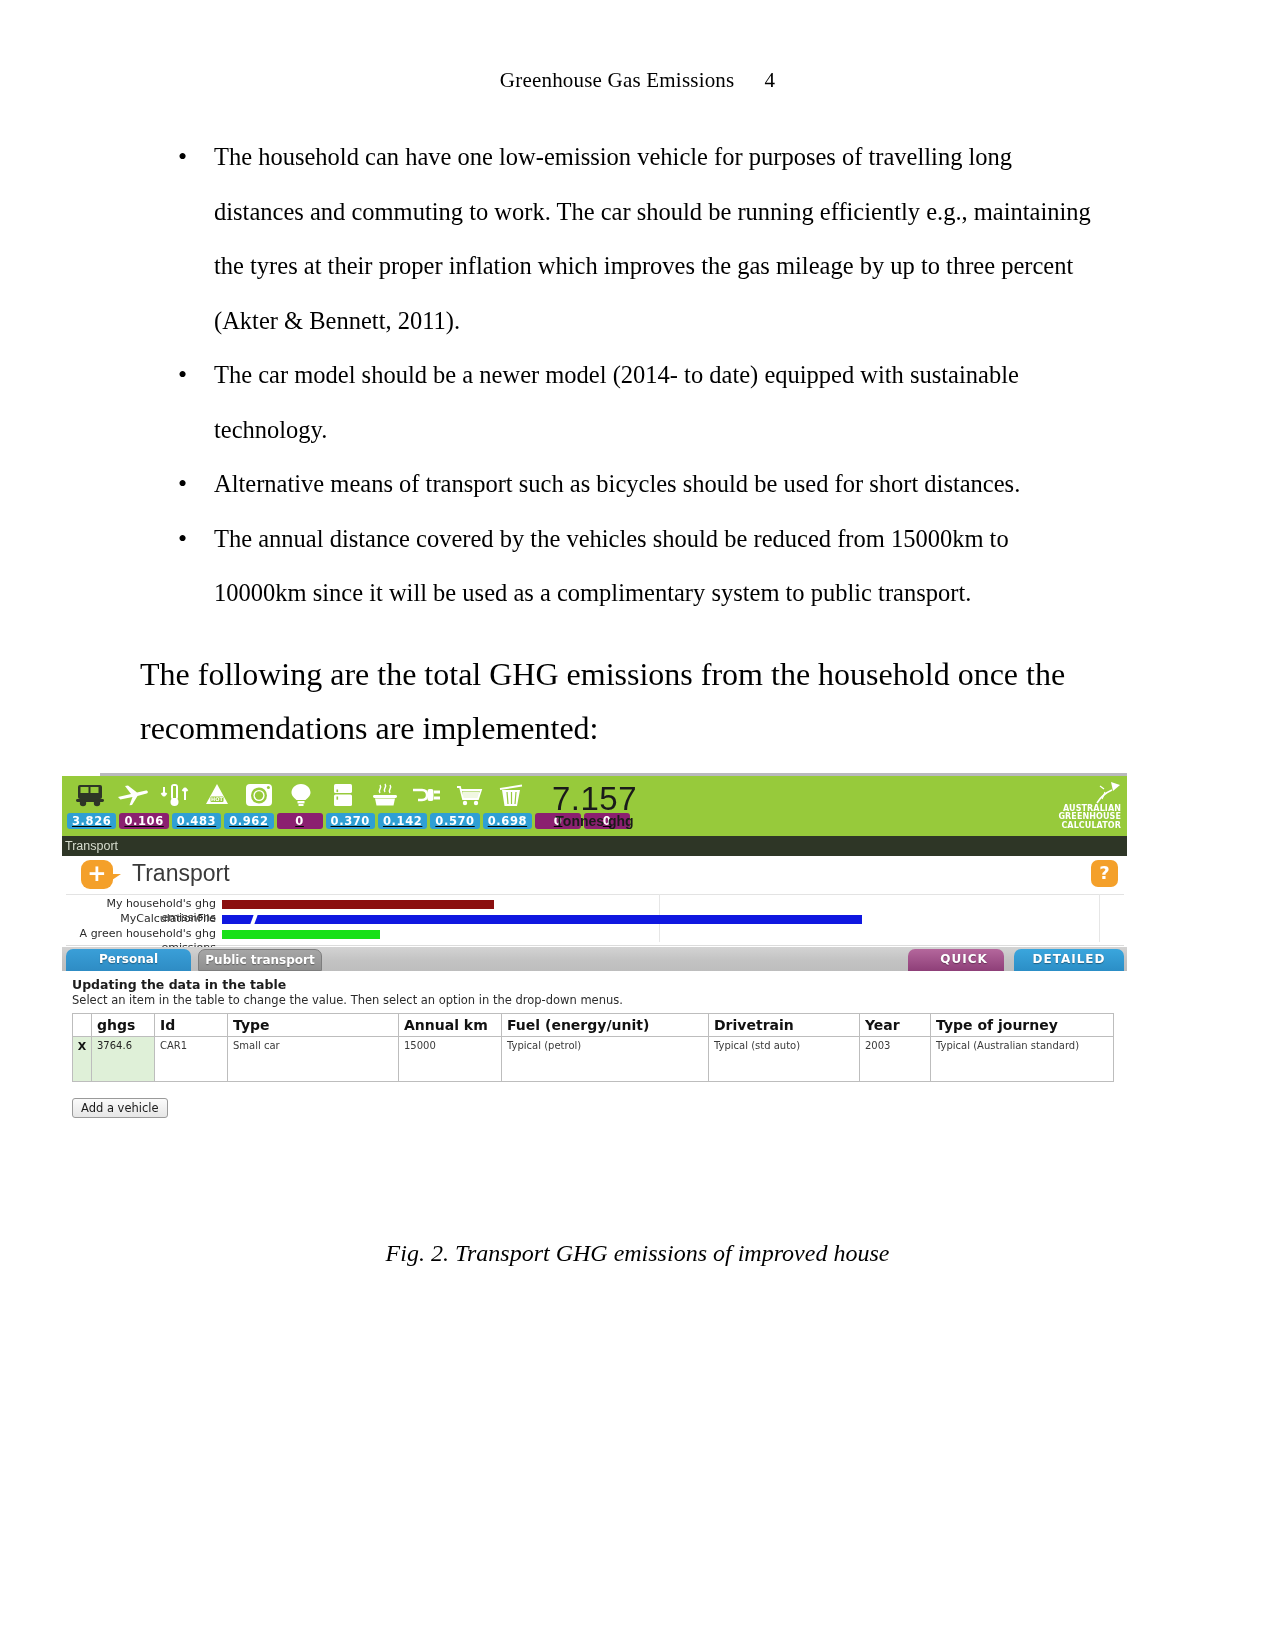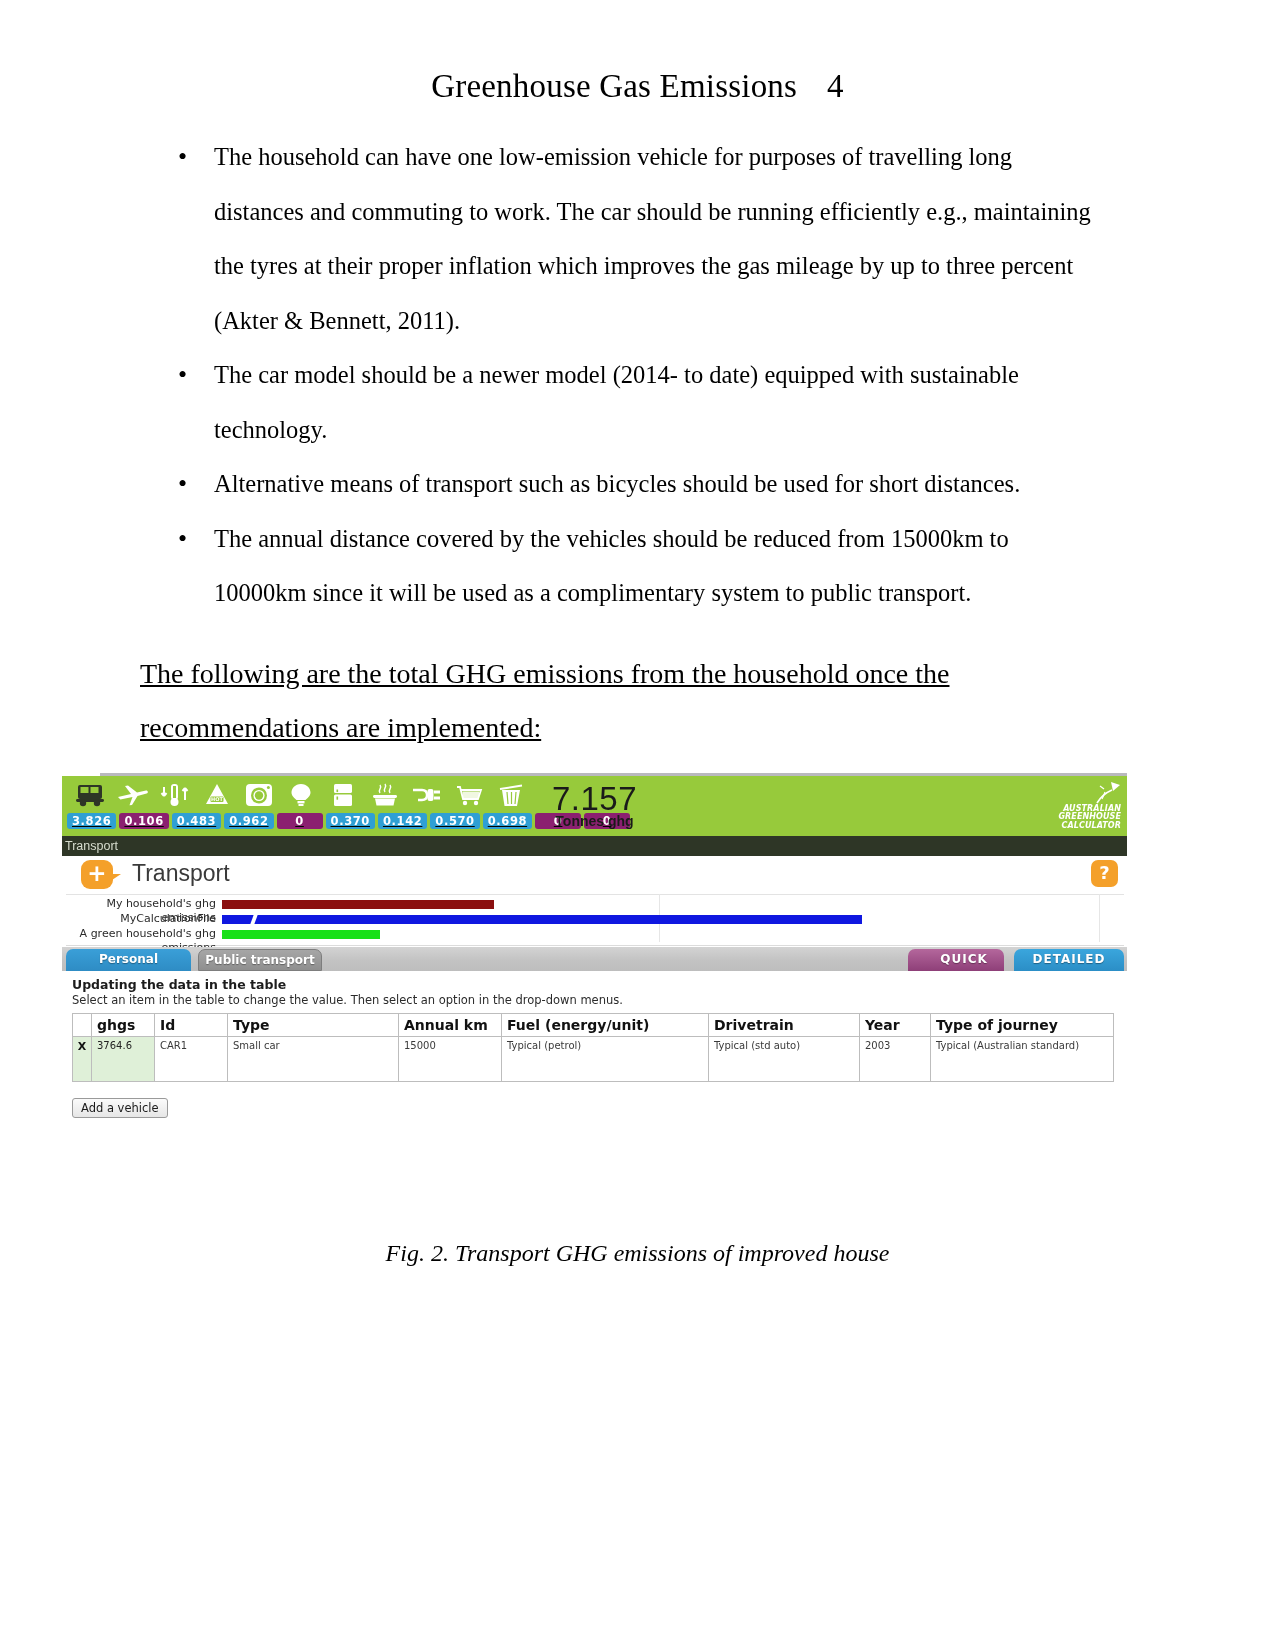--- a/index.html
+++ b/index.html
@@ -20,21 +20,21 @@
     position: absolute;
     inset: 0;
   }
   .running-head {
     position: absolute;
     top: 68px;
     left: 0;
     width: 1275px;
     text-align: center;
     font-family: "Liberation Serif", serif;
-    font-size: 33px;
+    font-size: 21px;
     color: #000;
     letter-spacing: 0.2px;
   }
   .running-head .pg {
     display: inline-block;
     margin-left: 30px;
   }
 
   .body-area {
     position: absolute;
@@ -59,26 +59,25 @@
   }
   ul.bullets li .dot {
     position: absolute;
     left: 38px;
     top: 0px;
     font-size: 26px;
     line-height: 54.5px;
   }
 
   p.para {
-    font-size: 28px;
+    font-size: 32px;
     line-height: 54.5px;
     color: #000;
     margin: 26px 0 0 0;
     text-indent: 0;
-    text-decoration: underline;
   }
 
   .figcap {
     position: absolute;
     top: 1240px;
     left: 0;
     width: 1275px;
     text-align: center;
     font-style: italic;
     font-size: 24px;
@@ -194,21 +193,20 @@
   .logo .ltxt {
     position: absolute;
     right: 2px;
     bottom: 2px;
     text-align: right;
     font-size: 8px;
     font-weight: bold;
     line-height: 8.4px;
     letter-spacing: 0.1px;
     font-family: "DejaVu Sans", sans-serif;
-    font-style: italic;
   }
 
   
   .crumb {
     position: absolute;
     left: 0;
     top: 63px;
     width: 1065px;
     height: 20px;
     background: #2e3626;

